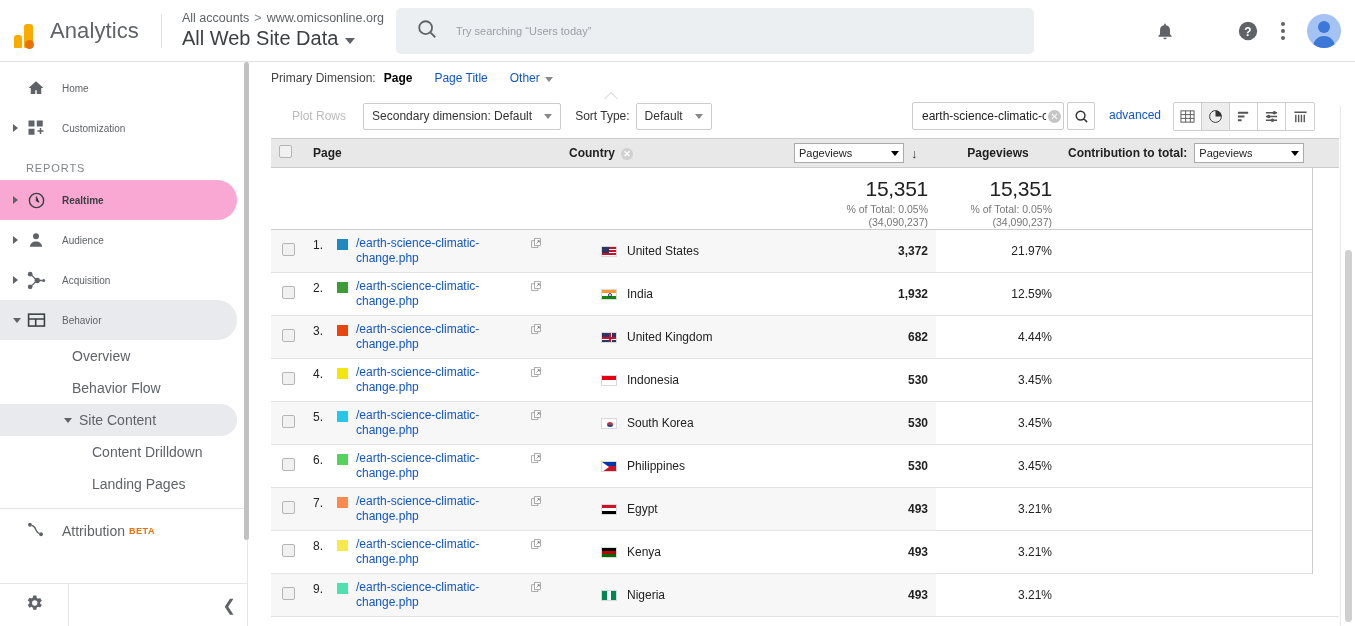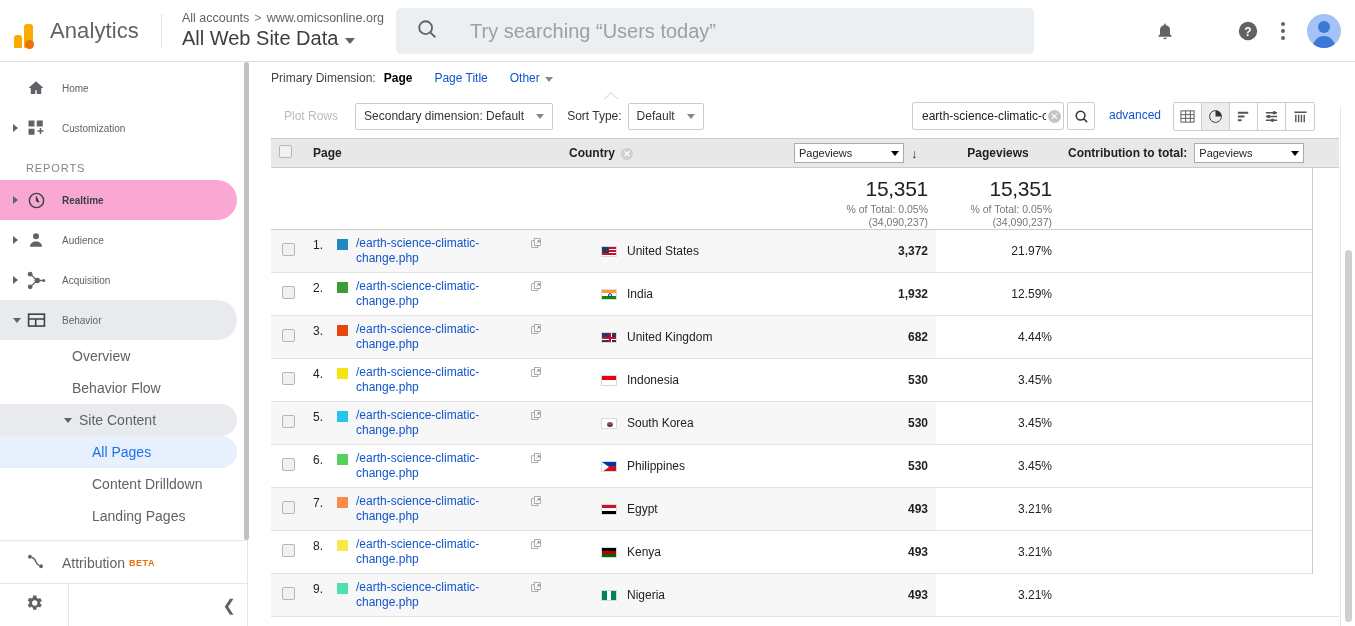--- a/index.html
+++ b/index.html
@@ -40,21 +40,21 @@
     width: 0; height: 0; border-left: 5px solid transparent; border-right: 5px solid transparent;
     border-top: 6px solid #5f6368; margin-top: 4px;
   }
   .searchwrap {
     position: absolute; left: 396px; top: 8px; width: 638px; height: 46px;
     background: #eceff1; border-radius: 5px; display: flex; align-items: center;
   }
   .search-ico { margin-left: 20px; }
   .search-input {
     flex: 1; border: none; background: transparent; outline: none;
-    font-size: 20px; color: #0369a1; margin-left: 30px;
+    font-size: 11px; color: #0369a1; margin-left: 16px;
     font-family: "Liberation Sans", sans-serif;
   }
   .search-input::placeholder { color: #9aa0a6; }
   .topicons { position: absolute; right: 14px; top: 0; height: 62px; display: flex; align-items: center; gap: 22px; }
   .ticon { cursor: pointer; display: flex; align-items: center; justify-content: center; }
   .avatar {
     width: 34px; height: 34px; border-radius: 50%; background: #a4c2f4;
     overflow: hidden; position: relative;
   }
   .avatar .head { position:absolute; width:12px; height:12px; border-radius:50%; background:#3c78d8; left:11px; top:7px; }
@@ -140,21 +140,21 @@
   .tri-sm {
     display: inline-block; width:0; height:0; margin-left: 5px;
     border-left: 4px solid transparent; border-right: 4px solid transparent; border-top: 5px solid #888;
   }
   .pd-notch {
     position: absolute; left: 355px; top: 31px; width: 0; height: 0;
     border-left: 7px solid transparent; border-right: 7px solid transparent;
     border-bottom: 7px solid #fff; filter: drop-shadow(0 -1px 0 #ccc);
   }
   .controls {
-    height: 44px; display: flex; align-items: center; padding-left: 24px; position: relative;
+    height: 44px; display: flex; align-items: center; padding-left: 32px; position: relative;
   }
   .btn-plain {
     height: 26px; border: 1px solid transparent; background: transparent;
     font-size: 12px; color: #bbb; padding: 0 10px; cursor: default;
     display: flex; align-items: center;
   }
   .sel-box {
     height: 27px; border: 1px solid #ccc; background: #fff; border-radius: 2px;
     display: flex; align-items: center; padding: 0 8px; font-size: 12px; color: #333;
     cursor: pointer; margin-left: 6px;
@@ -385,23 +385,20 @@
 
   <div class="sub-item">
     <span class="slabel">Overview</span>
   </div>
   <div class="sub-item">
     <span class="slabel">Behavior Flow</span>
   </div>
   <div class="sub-item group hl">
     <span class="gcaret"></span>
     <span class="slabel">Site Content</span>
-  </div>
-  <div class="sub-item selected">
-    <span class="slabel" style="margin-left:92px;">All Pages</span>
   </div>
   <div class="sub-item">
     <span class="slabel" style="margin-left:92px;">Content Drilldown</span>
   </div>
   <div class="sub-item">
     <span class="slabel" style="margin-left:92px;">Landing Pages</span>
   </div>
 
   <div class="side-divider"></div>
 

